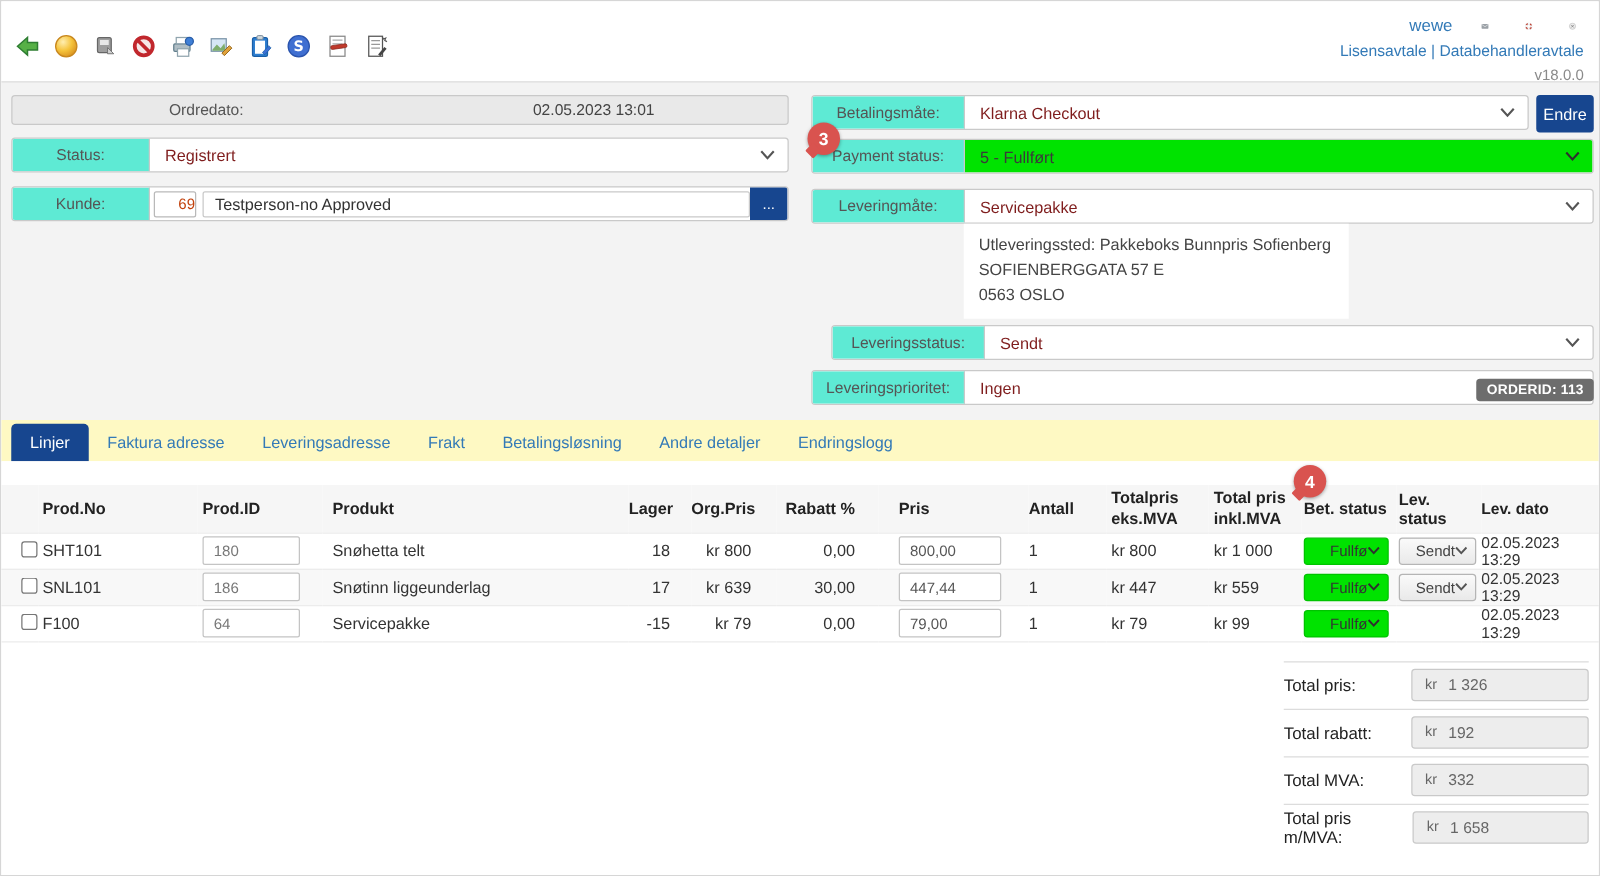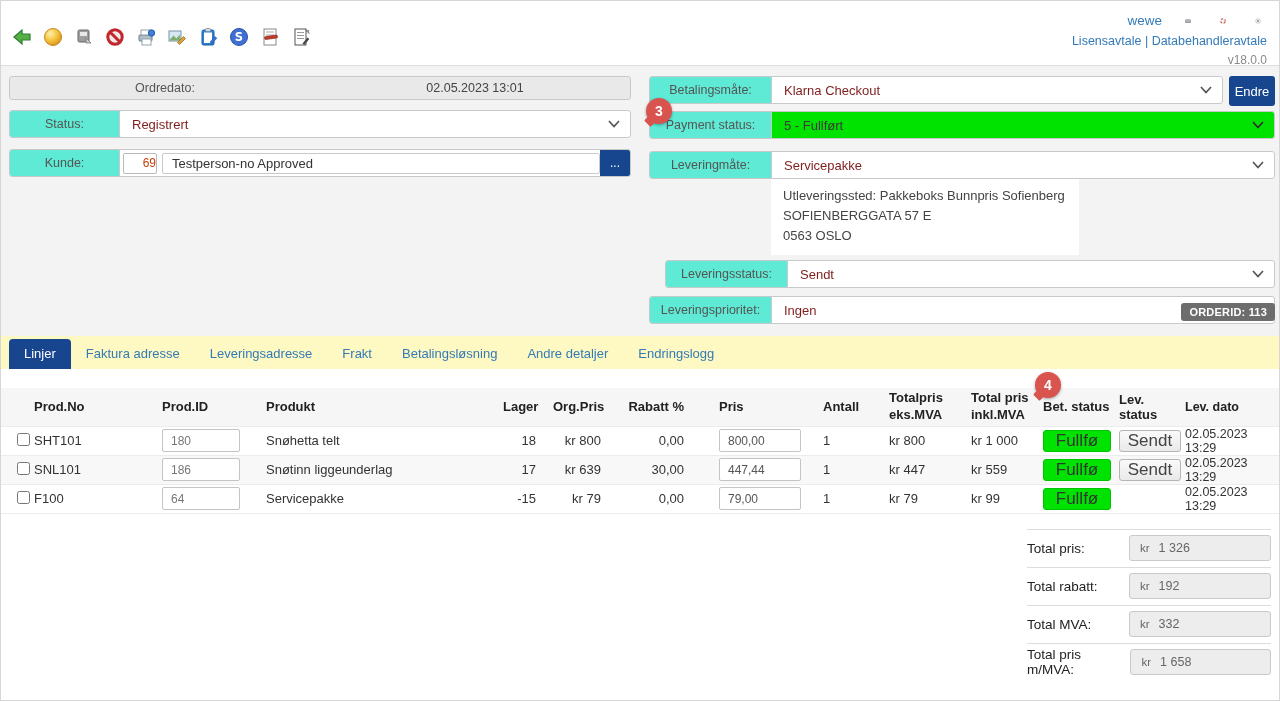--- a/index.html
+++ b/index.html
@@ -79,21 +79,21 @@
   .c-pris { width:120px; padding-left:16px; }
   .c-antall { width:62px; text-align:left; padding-right:22px; }
   .c-toteks { width:82px; padding-left:4px; }
   .c-totink { width:74px; padding-left:4px; }
   .c-bet { width:76px; padding-left:2px; }
   .c-lev { width:68px; padding-left:2px; }
   .c-dato { width:96px; font-size:12.5px; }
   th.c-toteks, th.c-totink { line-height:1.3; padding-right:10px; }
   .idinput { width:78px; height:23px; border:1px solid #c4c4c4; border-radius:2px; padding:0 8px; font-size:12px; color:#777; font-family:"Liberation Sans",sans-serif; }
   .prisinput { width:82px; height:23px; border:1px solid #c4c4c4; border-radius:2px; padding:0 8px; font-size:12px; color:#555; font-family:"Liberation Sans",sans-serif; }
-  .mini { display:inline-flex; align-items:center; justify-content:center; height:22px; border-radius:3px; font-size:17px; padding:0 6px; cursor:pointer;flex-direction:column; }
+  .mini { display:inline-flex; align-items:center; justify-content:flex-end; height:22px; border-radius:3px; font-size:12px; padding:0 6px; cursor:pointer; }
   .mini-green { width:68px; background:#00e300; border:1px solid #00c400; color:#333; }
   .mini-gray { width:62px; background:linear-gradient(#fafafa,#e9e9e9); border:1px solid #b5b5b5; color:#444; }
 
   
   .totals { width:244px; margin:15px 8px 0 auto; }
   .trow { border-top:1px solid #dcdcdc; height:38px; display:flex; align-items:center; justify-content:space-between; }
   .tlabel { font-size:13.5px; color:#222; }
   .tbox { width:142px; height:26px; background:#ededed; border:1px solid #c9c9c9; border-radius:3px; display:flex; align-items:center; padding:0 10px; color:#666; }
   .tbox .pre { font-size:11.5px; margin-right:9px; }
   .tbox .val { font-size:12.5px; }

